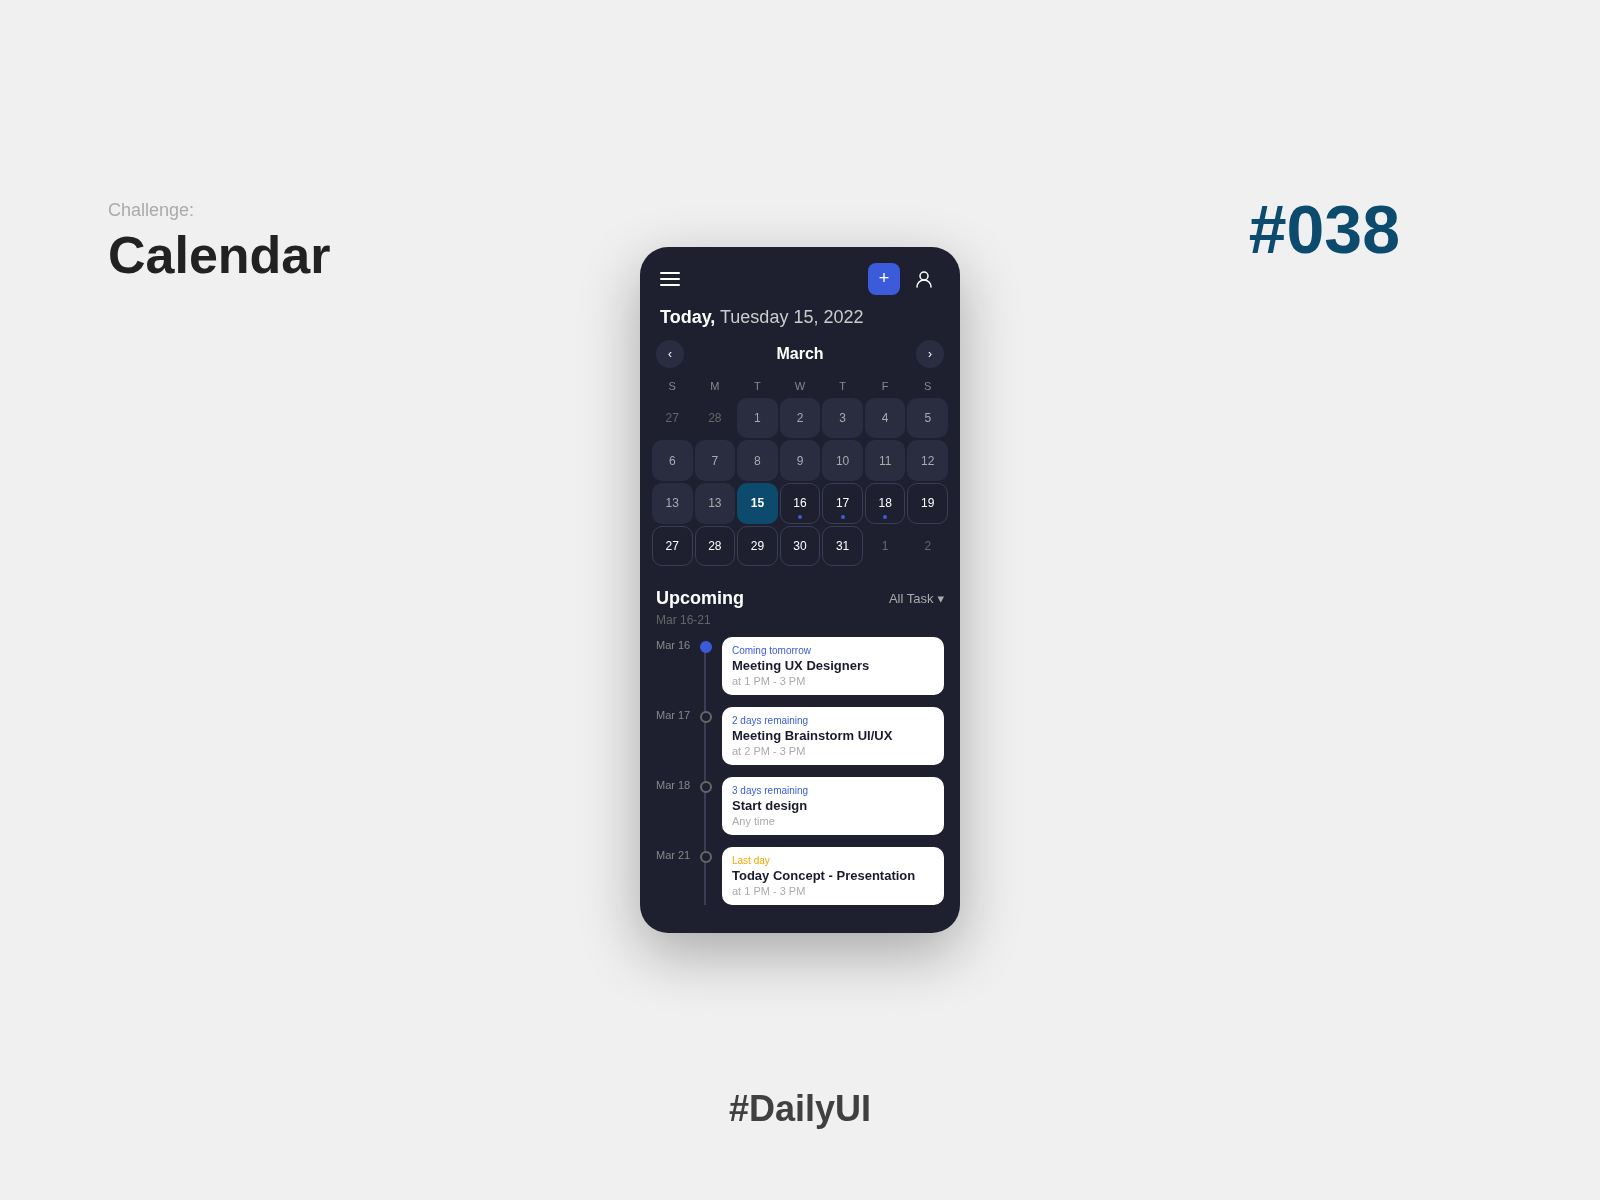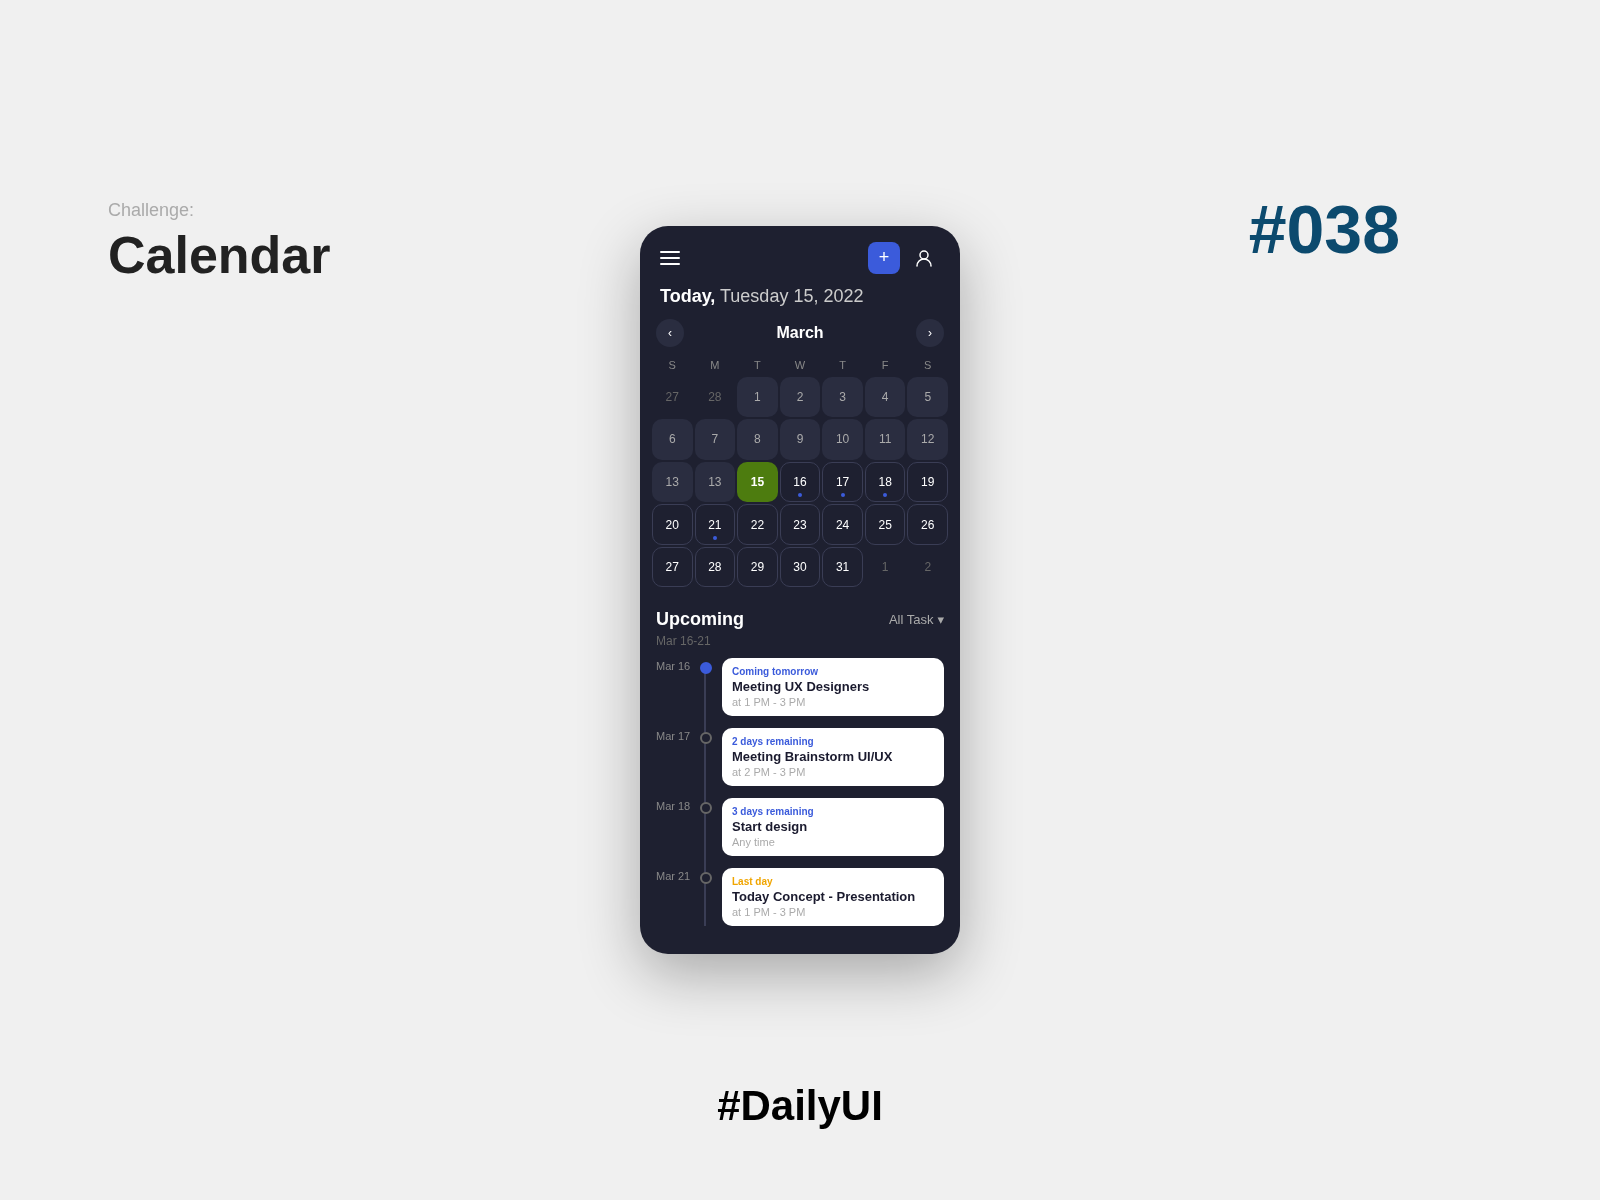--- a/index.html
+++ b/index.html
@@ -39,23 +39,23 @@
       font-size: 68px;
       color: #0c4a6e;
       font-weight: 700;
     }
 
     .bottom-label {
       position: absolute;
       bottom: 70px;
       left: 50%;
       transform: translateX(-50%);
-      font-size: 42px;
-      font-weight: 700;
-      color: #000000;
+      font-size: 36px;
+      font-weight: 700;
+      color: #404040;
     }
 
     
     .phone {
       width: 320px;
       background: #1e2030;
       border-radius: 28px;
       overflow: hidden;
       box-shadow: 0 20px 60px rgba(0,0,0,0.3);
       position: relative;
@@ -188,21 +188,21 @@
       color: #fff;
     }
     .cal-cell.muted {
       color: #666;
     }
     .cal-cell.dark-bg {
       background: #2a2d40;
       color: #aaa;
     }
     .cal-cell.today {
-      background: #4d7c0f;
+      background: #0c4a6e;
       color: #fff;
       font-weight: 700;
     }
     .cal-cell.outline {
       border: 1.5px solid #3a3d55;
       color: #fff;
     }
     .cal-cell .dot {
       width: 4px;
       height: 4px;
@@ -292,21 +292,21 @@
     }
 
     .event-card {
       background: #fff;
       border-radius: 10px;
       padding: 8px 10px;
       flex: 1;
     }
     .event-tag {
       font-size: 10px;
-      font-weight: 700;
+      font-weight: 400;
       margin-bottom: 2px;
     }
     .event-tag.blue { color: #3b5bdb; }
     .event-tag.orange { color: #f0a500; }
 
     .event-title {
       font-size: 13px;
       font-weight: 700;
       color: #1a1a2e;
       margin-bottom: 2px;
@@ -390,29 +390,20 @@
     <div class="cal-row">
       <div class="cal-cell dark-bg">13</div>
       <div class="cal-cell dark-bg">13</div>
       <div class="cal-cell today">15</div>
       <div class="cal-cell outline">16<span class="dot"></span></div>
       <div class="cal-cell outline">17<span class="dot"></span></div>
       <div class="cal-cell outline">18<span class="dot"></span></div>
       <div class="cal-cell outline">19</div>
     </div>
     <div class="cal-row">
-      <div class="cal-cell outline">20</div>
-      <div class="cal-cell outline">21<span class="dot"></span></div>
-      <div class="cal-cell outline">22</div>
-      <div class="cal-cell outline">23</div>
-      <div class="cal-cell outline">24</div>
-      <div class="cal-cell outline">25</div>
-      <div class="cal-cell outline">26</div>
-    </div>
-    <div class="cal-row">
       <div class="cal-cell outline">27</div>
       <div class="cal-cell outline">28</div>
       <div class="cal-cell outline">29</div>
       <div class="cal-cell outline">30</div>
       <div class="cal-cell outline">31</div>
       <div class="cal-cell muted">1</div>
       <div class="cal-cell muted">2</div>
     </div>
 
   </div>

